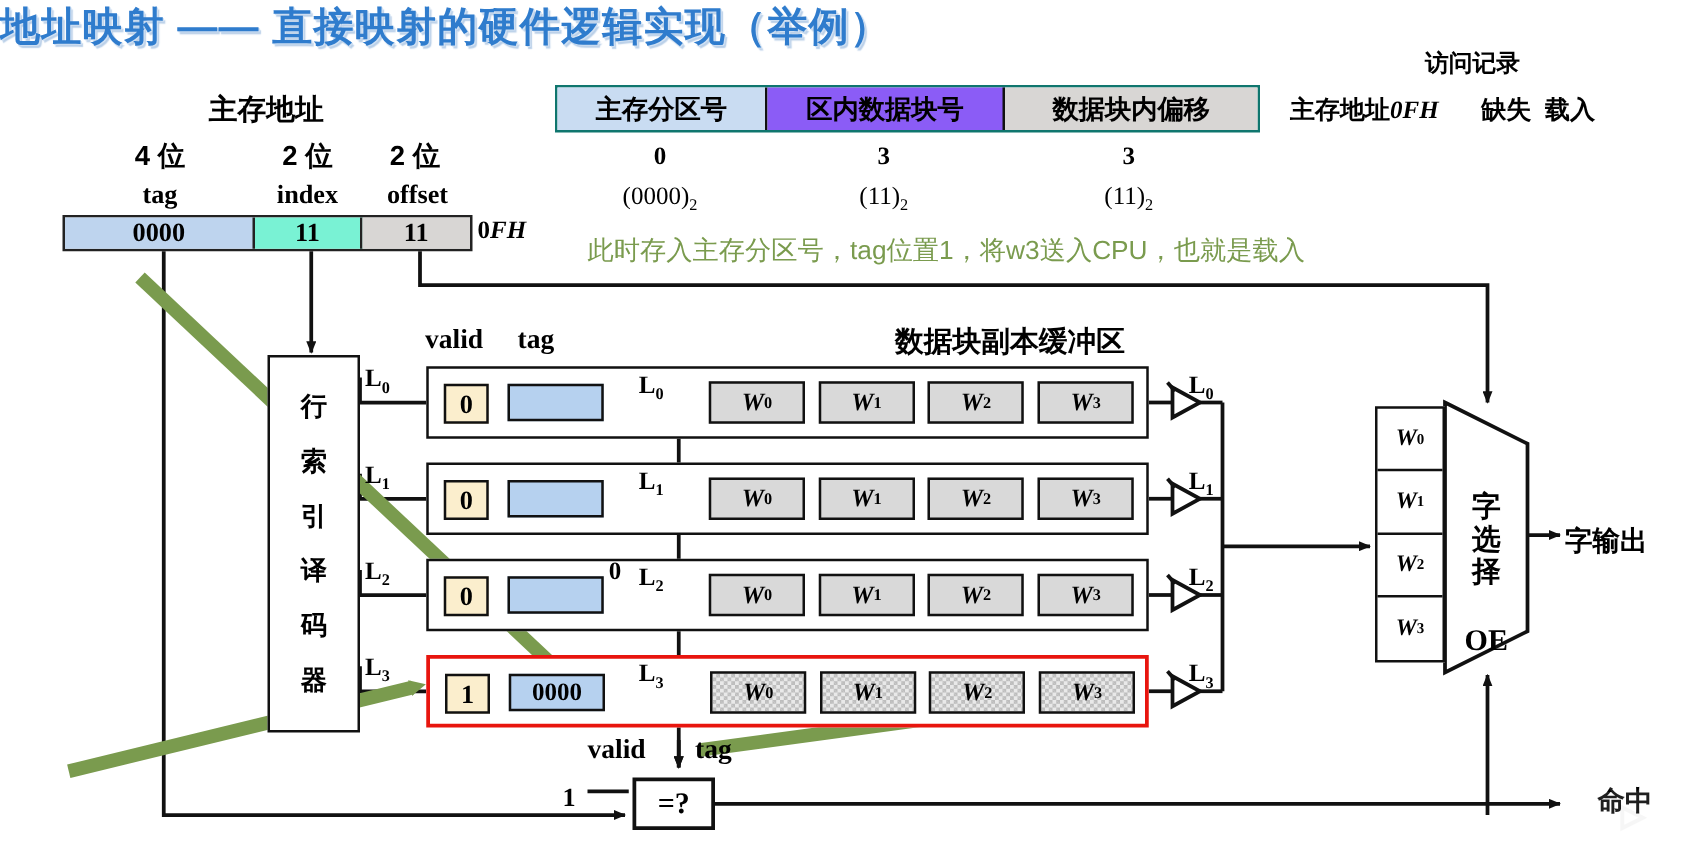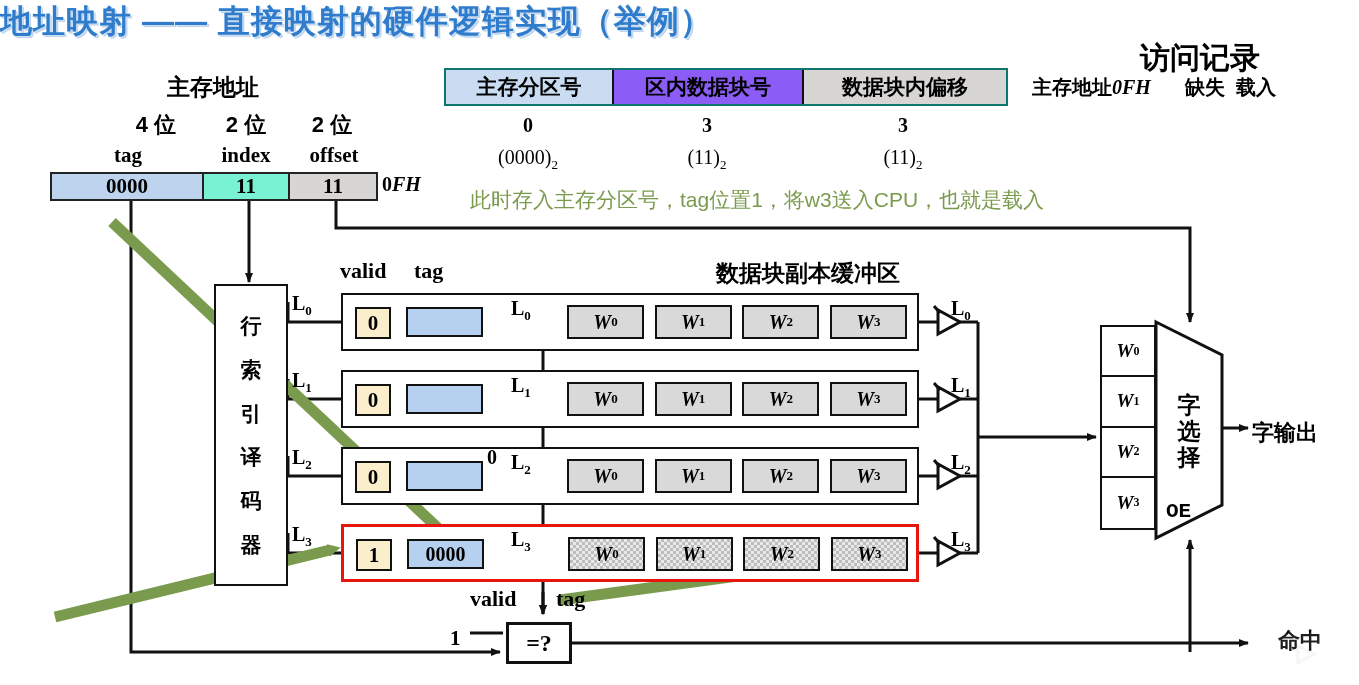--- a/index.html
+++ b/index.html
@@ -39,21 +39,21 @@
         font-family:"Liberation Sans",sans-serif;font-weight:bold;font-size:21px;}
   #fieldsTable > div:last-child{border-right:none;}
   .f0{width:168px;background:#c9dcf2;}
   .f1{width:190px;background:#8b5cf6;}
   .f2{width:202px;background:#d8d6d4;}
   .fval{position:absolute;text-align:center;font-weight:bold;font-size:20px;font-family:"Liberation Serif",serif;}
   .fbin{position:absolute;text-align:center;font-weight:normal;font-size:20px;font-family:"Liberation Serif",serif;}
   .fbin sub{font-size:13px;}
 
   
-  #accHeading{left:1140px;top:38px;font-size:30px;font-family:"Liberation Sans",sans-serif;font-weight:bold;}
+  #accHeading{left:1140px;top:38px;font-size:19px;font-family:"Liberation Sans",sans-serif;font-weight:bold;}
   #accLine{left:1032px;top:74px;font-size:20px;font-family:"Liberation Sans",sans-serif;font-weight:bold;white-space:nowrap;}
   #accLine .hex{font-family:"Liberation Serif",serif;font-style:italic;font-weight:bold;}
   #accLine .gap{display:inline-block;width:34px;}
 
   
   #greenNote{left:470px;top:186px;font-size:21px;color:#7a9b4e;
              font-family:"Liberation Sans",sans-serif;white-space:nowrap;}
 
   
   #decoder{left:214px;top:284px;width:74px;height:302px;border:2px solid #111;box-sizing:border-box;
@@ -102,22 +102,22 @@
   
   #wstack{left:1100px;top:325px;width:56px;height:205px;border:2px solid #111;box-sizing:border-box;background:#fff;}
   #wstack .cell{height:25%;box-sizing:border-box;border-bottom:2px solid #111;display:flex;align-items:center;
                 justify-content:center;font-style:italic;font-weight:bold;font-size:19px;font-family:"Liberation Serif",serif;}
   #wstack .cell:last-child{border-bottom:none;}
   #wstack .cell sub{font-size:12px;font-style:normal;}
   #wstack .cell.first{border-top:none;}
 
   #muxText{left:1166px;top:392px;width:46px;text-align:center;font-size:23px;line-height:1.14;
            font-family:"Liberation Sans",sans-serif;font-weight:bold;}
-  #oeText{left:1166px;top:500px;width:46px;text-align:left;font-size:21px;font-weight:bold;
-          font-family:Liberation Mono, monospace;}
+  #oeText{left:1166px;top:500px;width:46px;text-align:center;font-size:24px;font-weight:bold;
+          font-family:Liberation Serif, serif;}
   #wordOut{left:1252px;top:418px;font-size:22px;font-family:"Liberation Sans",sans-serif;font-weight:bold;white-space:nowrap;}
   #hitLabel{left:1278px;top:626px;font-size:22px;font-family:"Liberation Sans",sans-serif;font-weight:bold;white-space:nowrap;}
 
   
   #wm{right:22px;bottom:8px;width:66px;height:58px;opacity:.12;}
 </style>
 </head>
 <body>
 
 <div id="stage">
@@ -220,21 +220,21 @@
   </svg>
 
   <div class="abs" id="title">
     <span>地址映射</span>
     <span class="dash">——</span>
     <span>直接映射的硬件逻辑实现（举例）</span>
   </div>
 
   <div class="abs hdr-cn" id="msHeading">主存地址</div>
 
-  <div class="abs bitcnt" style="left:80px;top:110px;width:96px;text-align:right;">4 位</div>
+  <div class="abs bitcnt" style="left:80px;top:110px;width:96px;">4 位</div>
   <div class="abs bitcnt" style="left:198px;top:110px;width:96px;">2 位</div>
   <div class="abs bitcnt" style="left:284px;top:110px;width:96px;">2 位</div>
 
   <div class="abs bitname" style="left:80px;top:143px;width:96px;">tag</div>
   <div class="abs bitname" style="left:196px;top:143px;width:100px;">index</div>
   <div class="abs bitname" style="left:284px;top:143px;width:100px;">offset</div>
 
   <div class="abs" id="addrbar">
     <div id="seg-tag">0000</div>
     <div id="seg-index">11</div>

